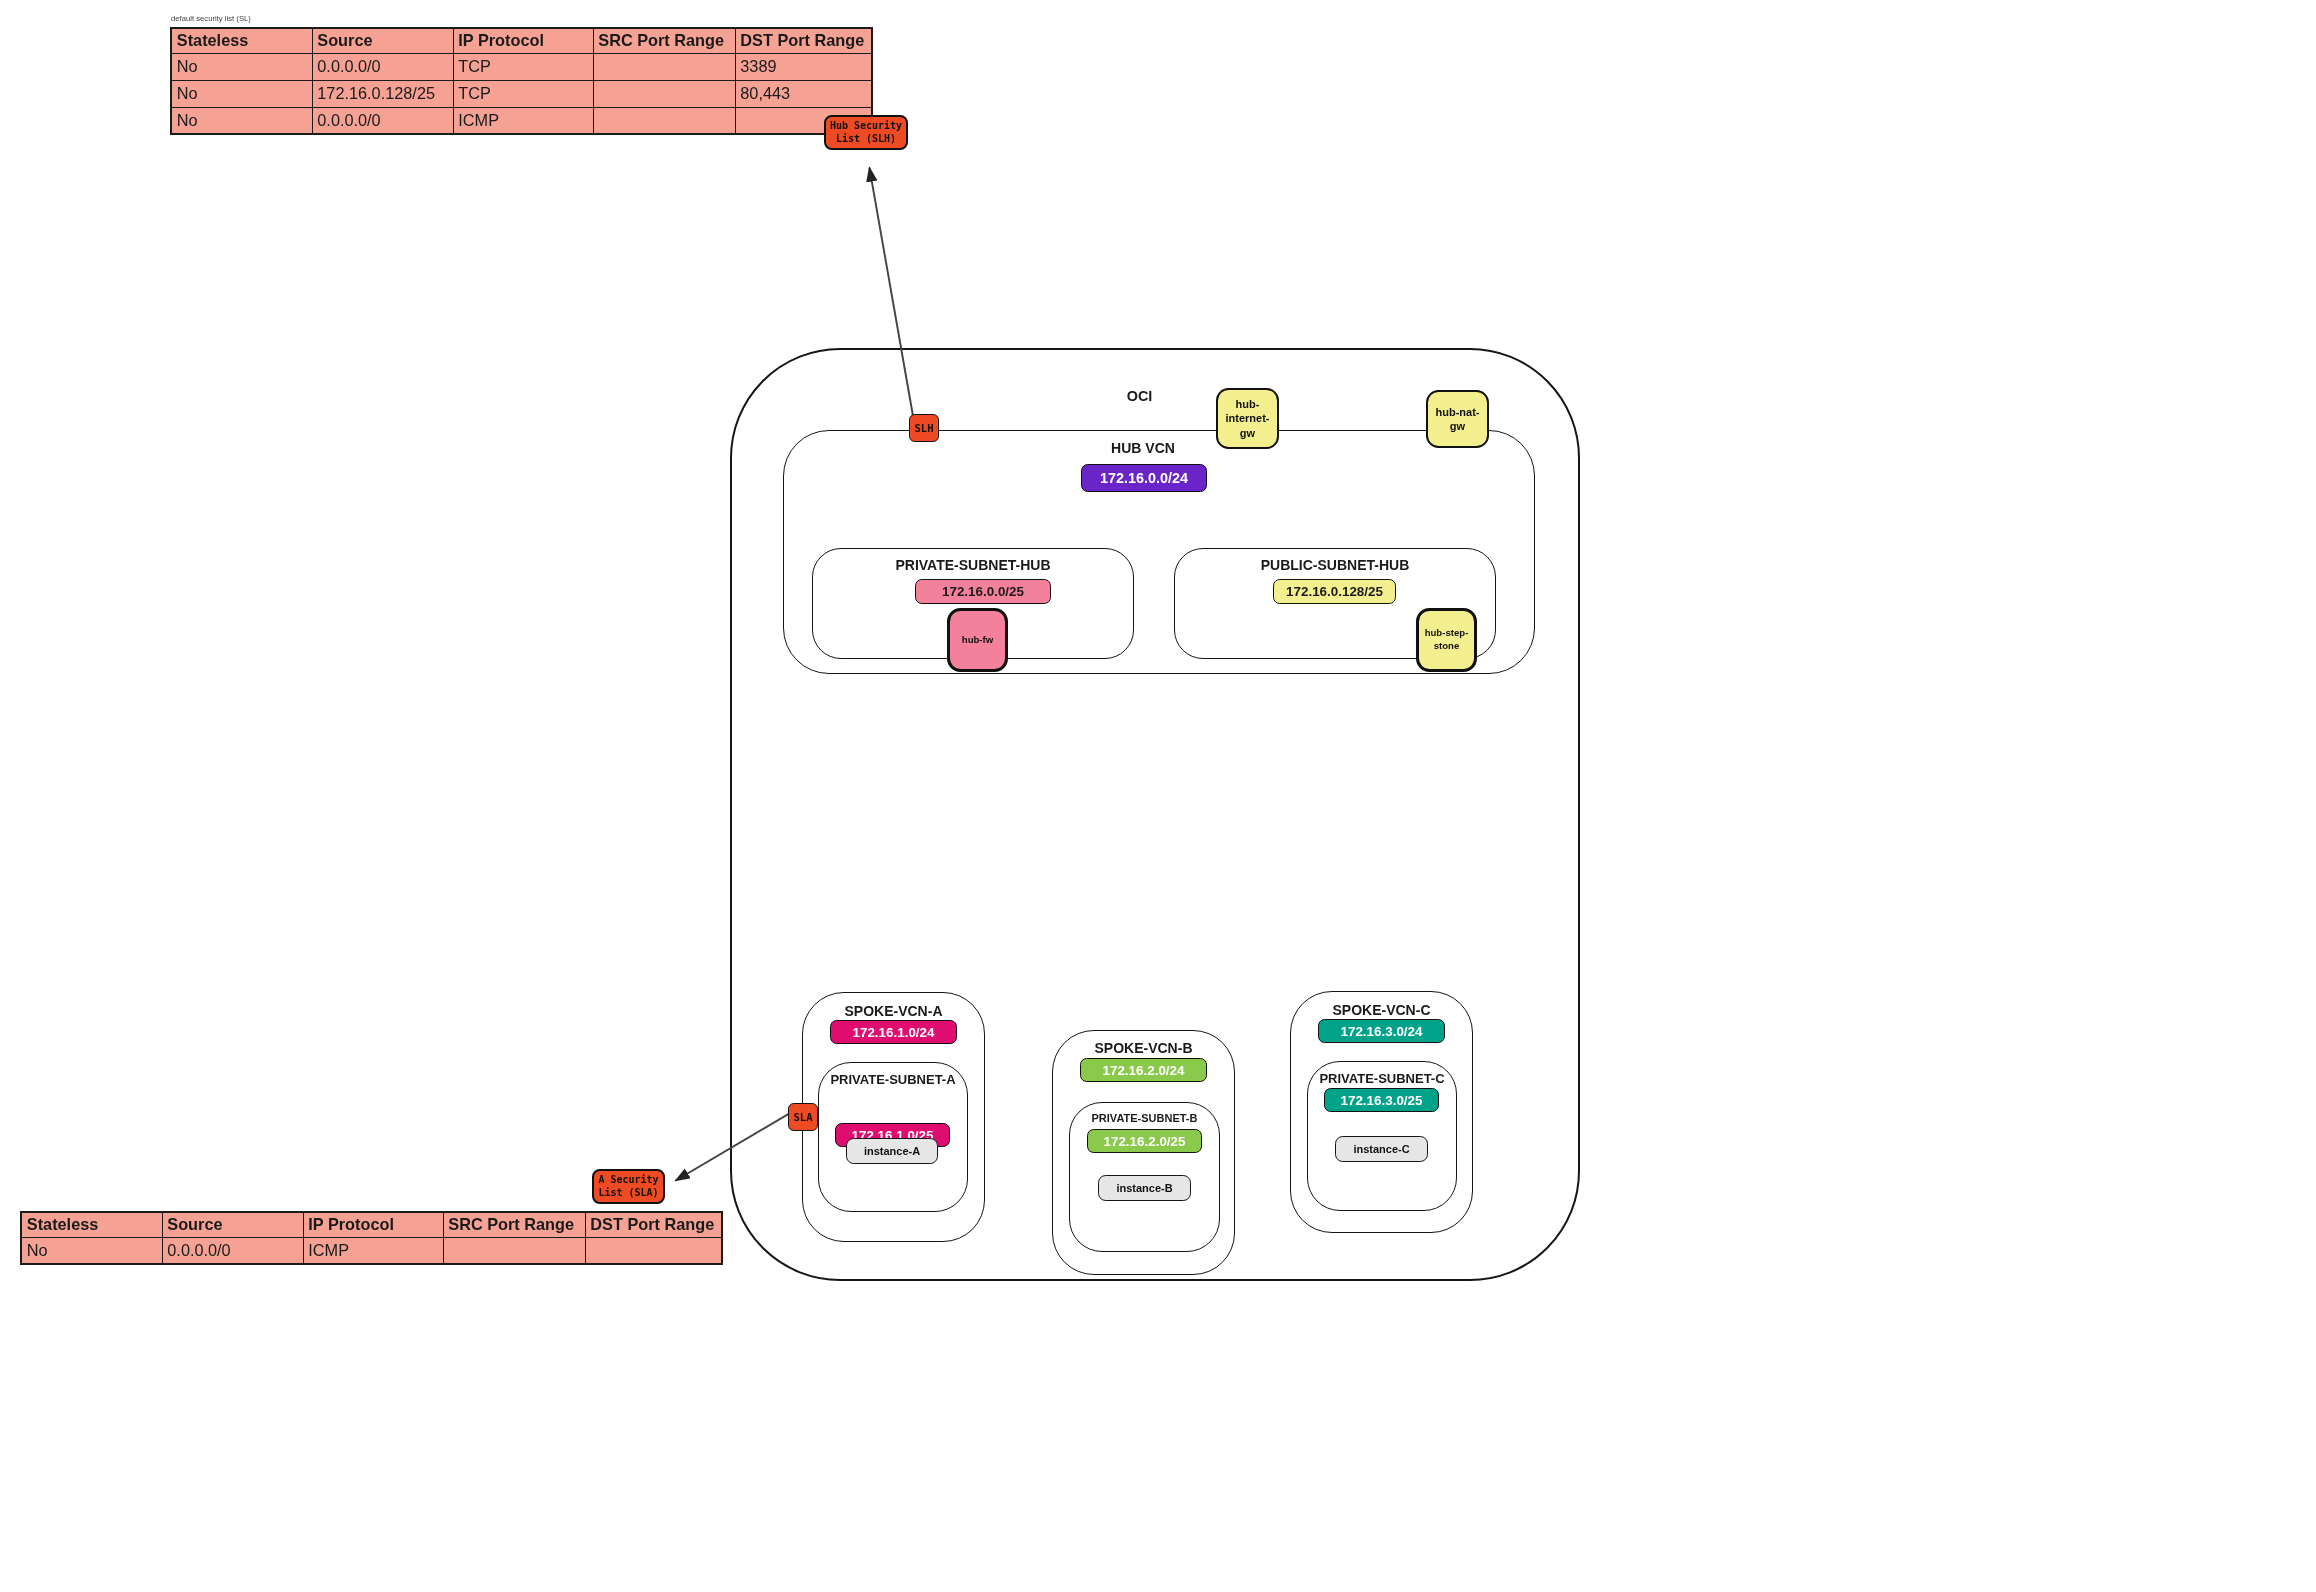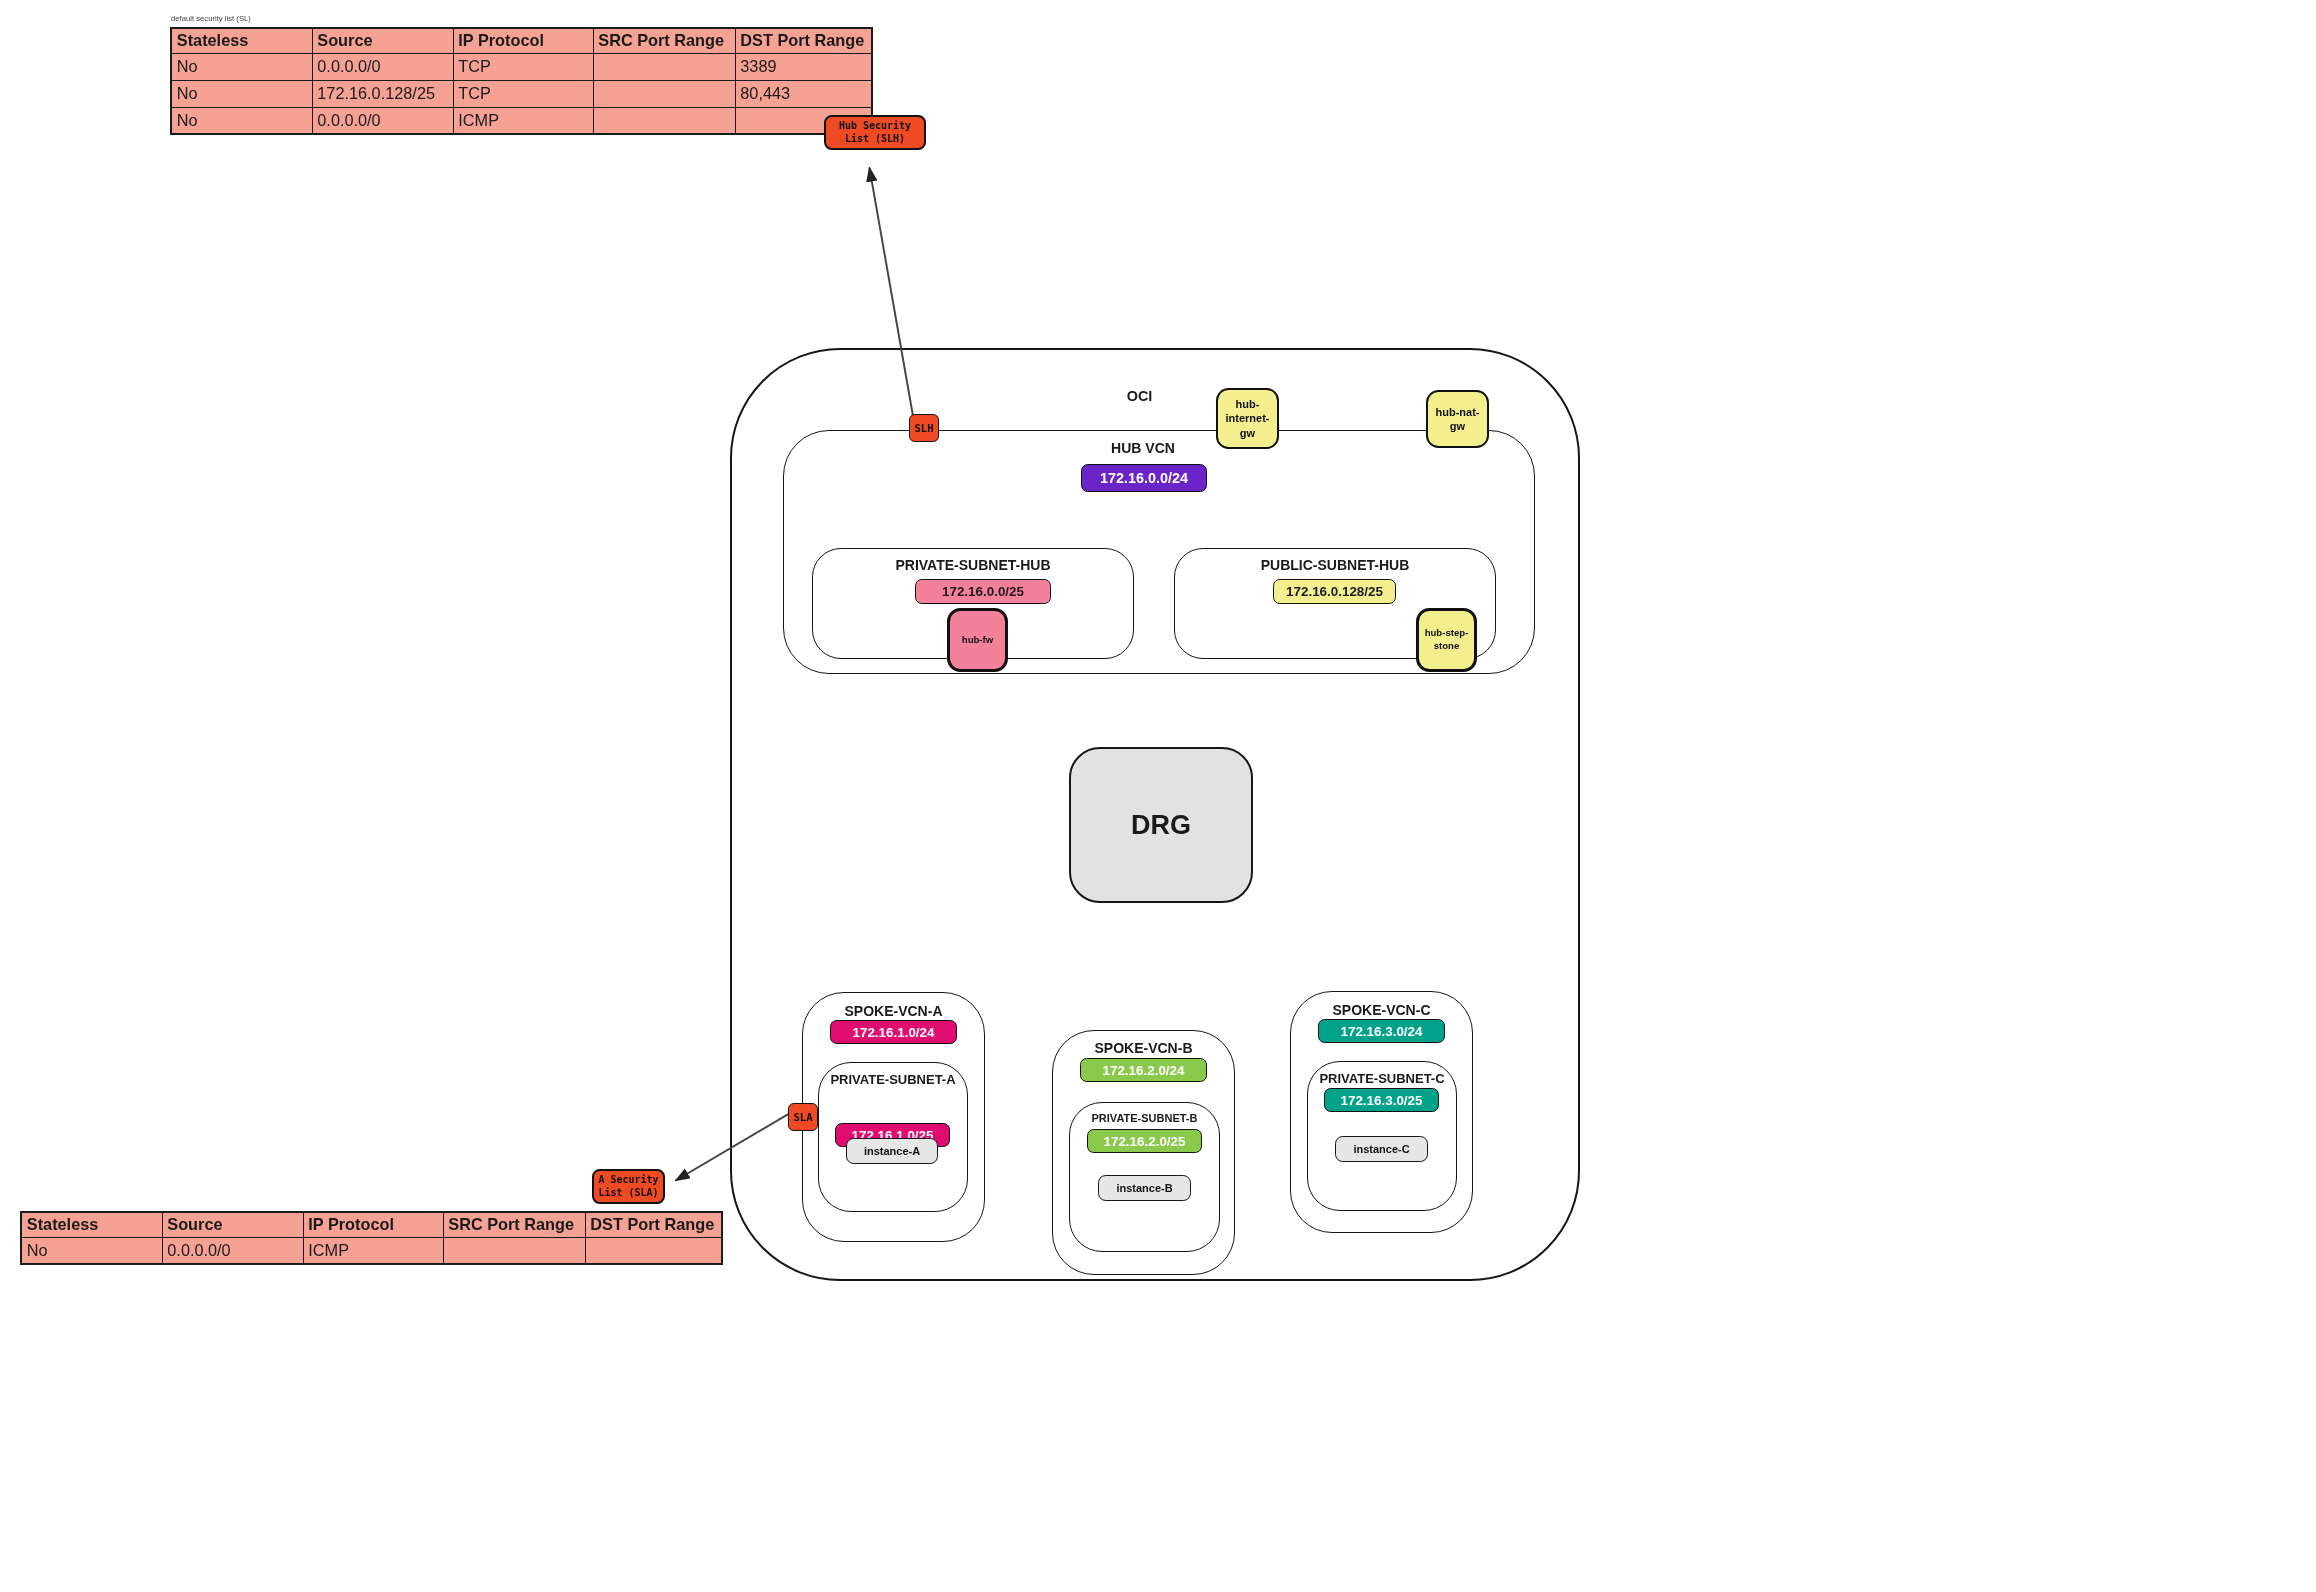--- a/index.html
+++ b/index.html
@@ -93,21 +93,21 @@
       <tr>
         <td>No</td>
         <td>0.0.0.0/0</td>
         <td>ICMP</td>
         <td></td>
         <td></td>
       </tr>
     </tbody>
   </table>
 
-  <div class="callout" style="left: 824px; top: 115px; width: 102px; height: 35px; background-color: rgb(238, 74, 35);">
+  <div class="callout" style="left: 824px; top: 115px; width: 84px; height: 35px; background-color: rgb(238, 74, 35);">
     <span>Hub Security</span>
     <span>List (SLH)</span>
   </div>
 
   <div class="box" style="left:730px;top:348px;width:850px;height:933px;border-radius:110px"></div>
   <div class="label" style="left:1101px;top:388px;width:77px;font-size:14.4px">OCI</div>
 
   <div class="box" style="left:783px;top:430px;width:752px;height:244px;border-radius:46px;border-width:1.9px"></div>
   <div class="label" style="left:1066px;top:440px;width:154px;font-size:14px">HUB VCN</div>
   <div class="badge badge-light" style="left: 1081px; top: 464px; width: 126px; height: 28px; font-size: 14.4px; background-color: rgb(107, 36, 200);">172.16.0.0/24</div>
@@ -132,23 +132,20 @@
   </div>
 
   <div class="box" style="left:1174px;top:548px;width:322px;height:111px;border-radius:29px;border-width:1.9px"></div>
   <div class="label" style="left:1174px;top:557px;width:322px;font-size:14px">PUBLIC-SUBNET-HUB</div>
   <div class="badge" style="left: 1273px; top: 579px; width: 123px; height: 25px; background-color: rgb(243, 239, 142);">172.16.0.128/25</div>
   <div class="node" style="left: 1416px; top: 608px; width: 61px; height: 64px; background-color: rgb(243, 239, 142);">
     <span>hub-step-</span>
     <span>stone</span>
   </div>
 
-  <div class="box" style="left: 1069px; top: 747px; width: 184px; height: 156px; border-radius: 31px; display: flex; align-items: center; justify-content: center; font-weight: bold; font-size: 27px; background-color: rgb(226, 226, 226);">
-    <span>DRG</span>
-  </div>
 
   <div class="box" style="left:802px;top:992px;width:183px;height:250px;border-radius:42px;border-width:1.9px"></div>
   <div class="label" style="left:802px;top:1003px;width:183px;font-size:14px">SPOKE-VCN-A</div>
   <div class="badge badge-light" style="left: 830px; top: 1020px; width: 127px; height: 24px; background-color: rgb(224, 13, 112);">172.16.1.0/24</div>
   <div class="box" style="left:818px;top:1062px;width:150px;height:150px;border-radius:33px;border-width:1.9px"></div>
   <div class="label" style="left:818px;top:1072px;width:150px;font-size:13px">PRIVATE-SUBNET-A</div>
   <div class="badge badge-light" style="left: 835px; top: 1088px; width: 115px; height: 24px; background-color: rgb(224, 13, 112); margin-top: 35px;">172.16.1.0/25</div>
   <div class="instance" style="left: 846px; top: 1138px; width: 92px; height: 26px; background-color: rgb(230, 230, 230);">
     <span>instance-A</span>
   </div>

